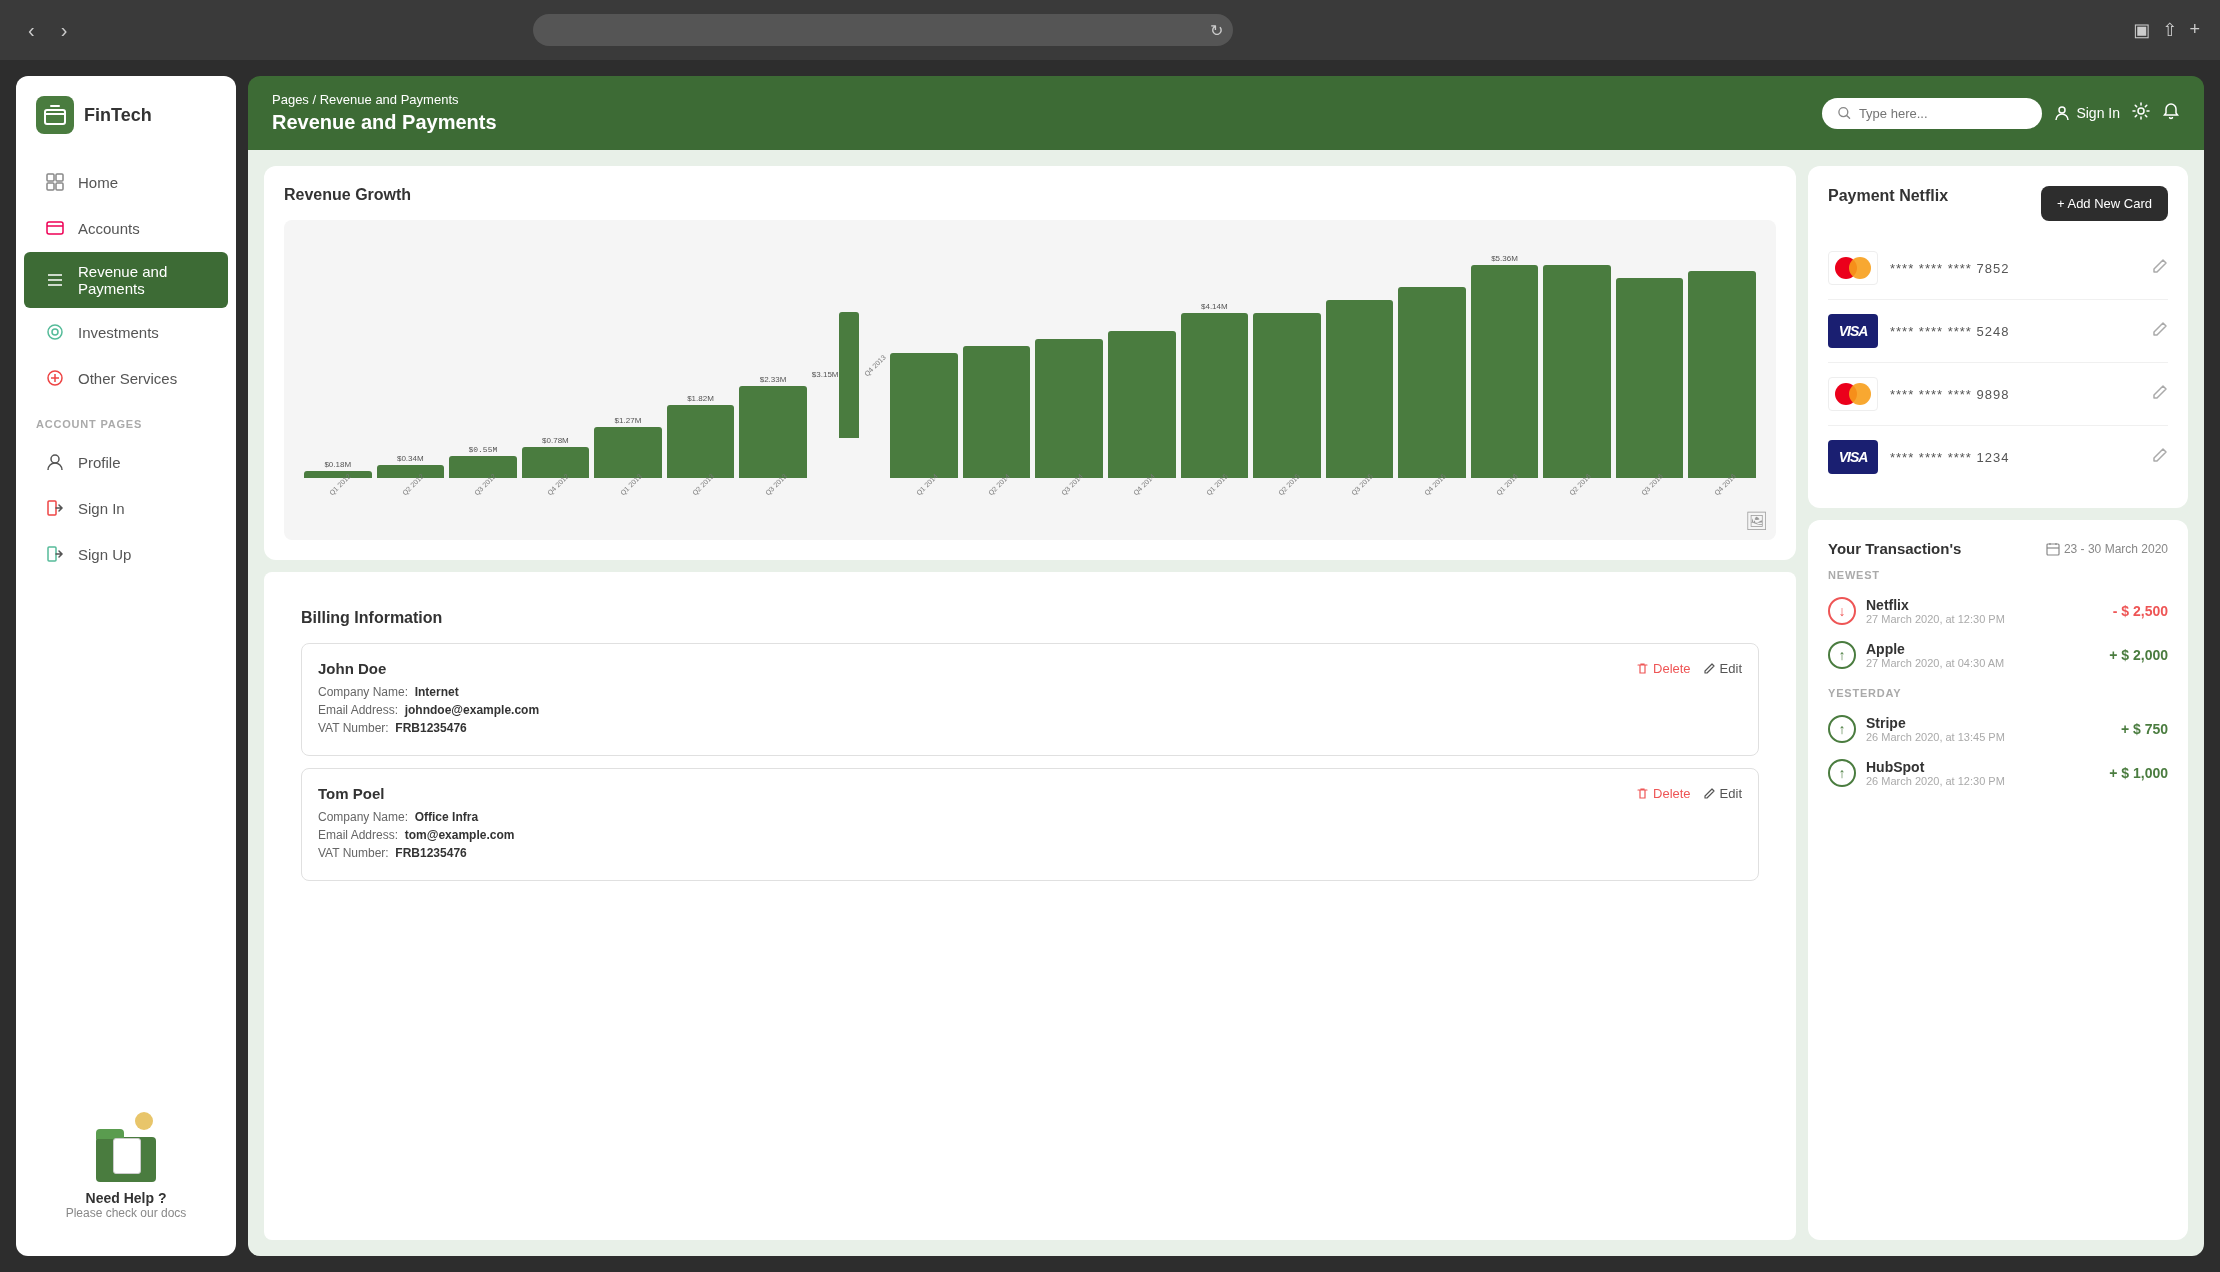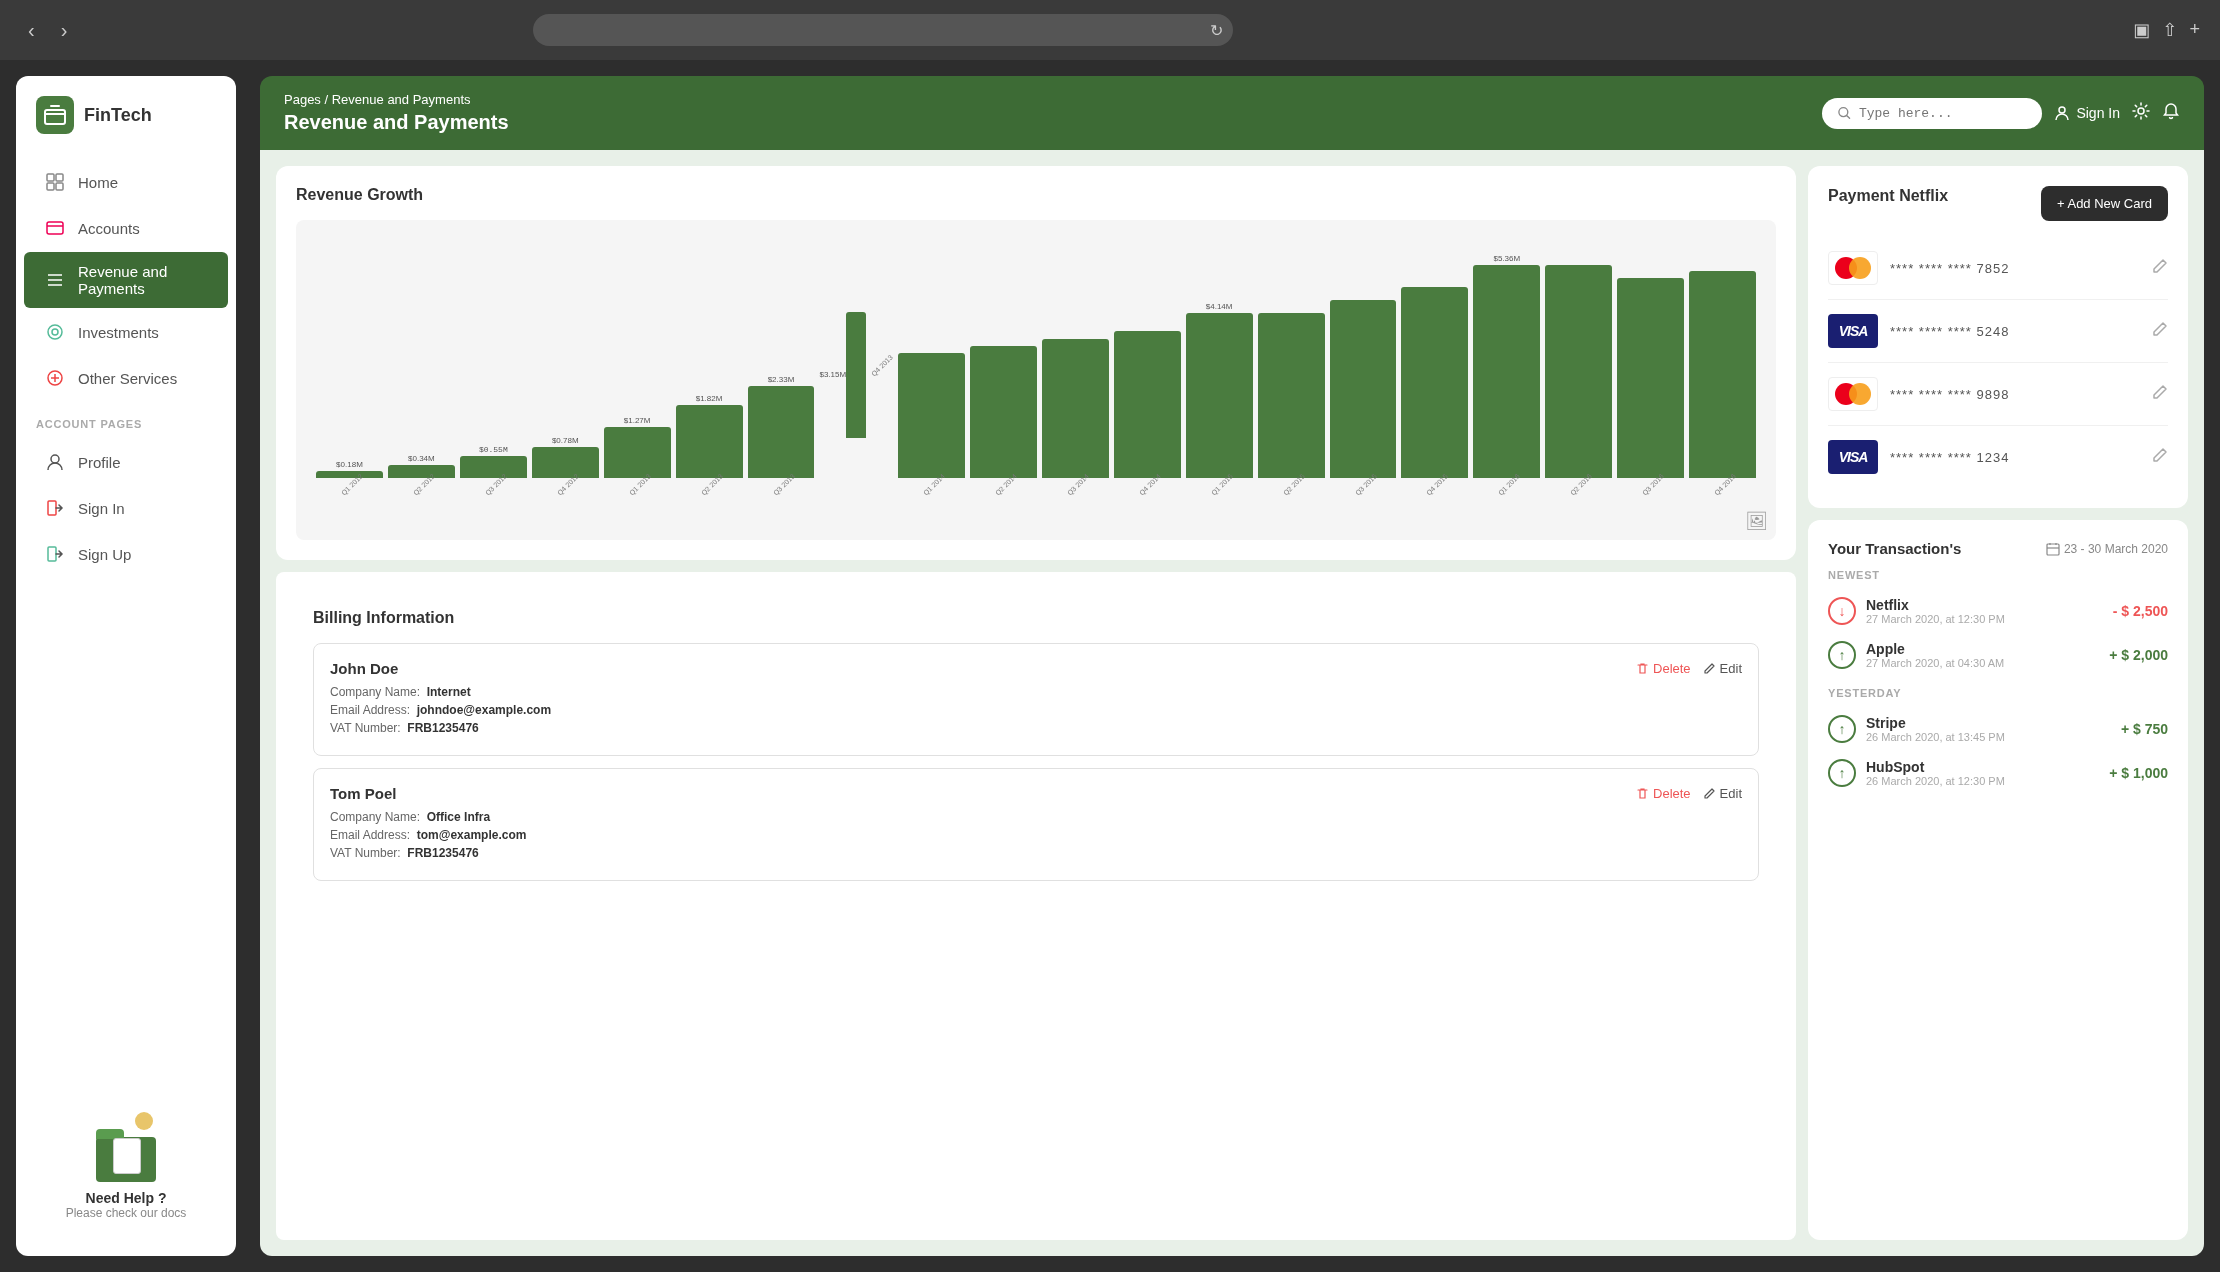--- a/index.html
+++ b/index.html
@@ -68,21 +68,21 @@
       font-size: 18px;
     }
     .browser-actions span { cursor: pointer; }
 
     
     .app-container {
       display: flex;
       flex: 1;
       overflow: hidden;
       padding: 16px;
-      gap: 12px;
+      gap: 0;
     }
 
     
     .sidebar {
       width: 220px;
       background: #fff;
       border-radius: 12px;
       padding: 20px 0;
       display: flex;
       flex-direction: column;
@@ -252,21 +252,20 @@
       gap: 8px;
       width: 220px;
     }
     .search-bar input {
       border: none;
       outline: none;
       font-size: 13px;
       color: #0f766e;
       background: transparent;
       width: 100%;
-      font-family: Liberation Mono, monospace;
     }
     .sign-in-btn {
       display: flex;
       align-items: center;
       gap: 6px;
       color: white;
       font-size: 14px;
       cursor: pointer;
     }
     .icon-btn {

